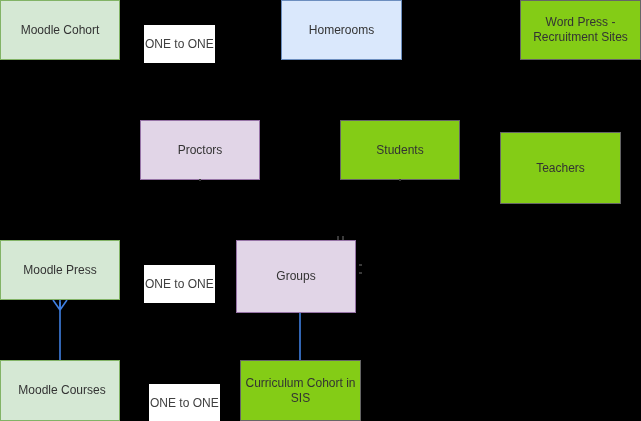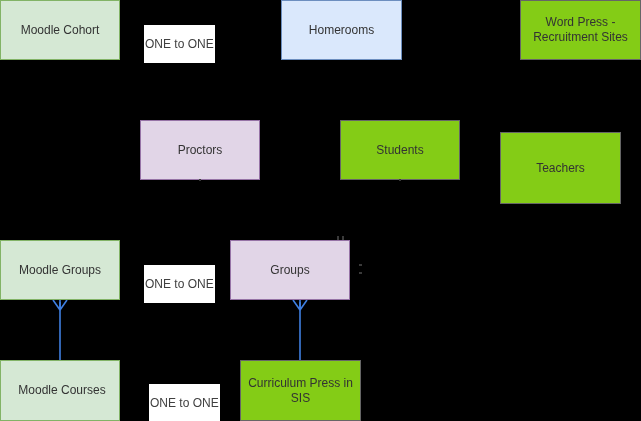--- a/index.html
+++ b/index.html
@@ -109,33 +109,33 @@
 
   <div class="node node-purple" style="left:140px; top:120px; width:120px; height:60px;">
     <span>Proctors</span>
   </div>
 
   <div class="node node-gray" style="left:500px; top:120px; width:121px; height:72px;margin-top:12px;">
     <span>Teachers</span>
   </div>
 
   <div class="node node-green" style="left:0px; top:240px; width:120px; height:60px;">
-    <span>Moodle Groups</span>
+    <span>Moodle Press</span>
   </div>
 
-  <div class="node node-purple" style="left:230px; top:240px; width:120px; height:60px;">
+  <div class="node node-purple" style="left:236px; top:240px; width:120px; height:73px;">
     <span>Groups</span>
   </div>
 
   <div class="node node-green" style="left:0px; top:360px; width:120px; height:61px;padding-left:8px;">
     <span>Moodle Courses</span>
   </div>
 
   <div class="node node-gray" style="left:240px; top:360px; width:121px; height:61px;">
-    <span>Curriculum Press in SIS</span>
+    <span>Curriculum Cohort in SIS</span>
   </div>
 
   <div class="edge-label" style="left:144px; top:25px;">ONE to ONE</div>
 
   <div class="edge-label" style="left:144px; top:265px;">ONE to ONE</div>
 
   <div class="edge-label" style="left:149px; top:384px;">ONE to ONE</div>
 
 </div>
 

